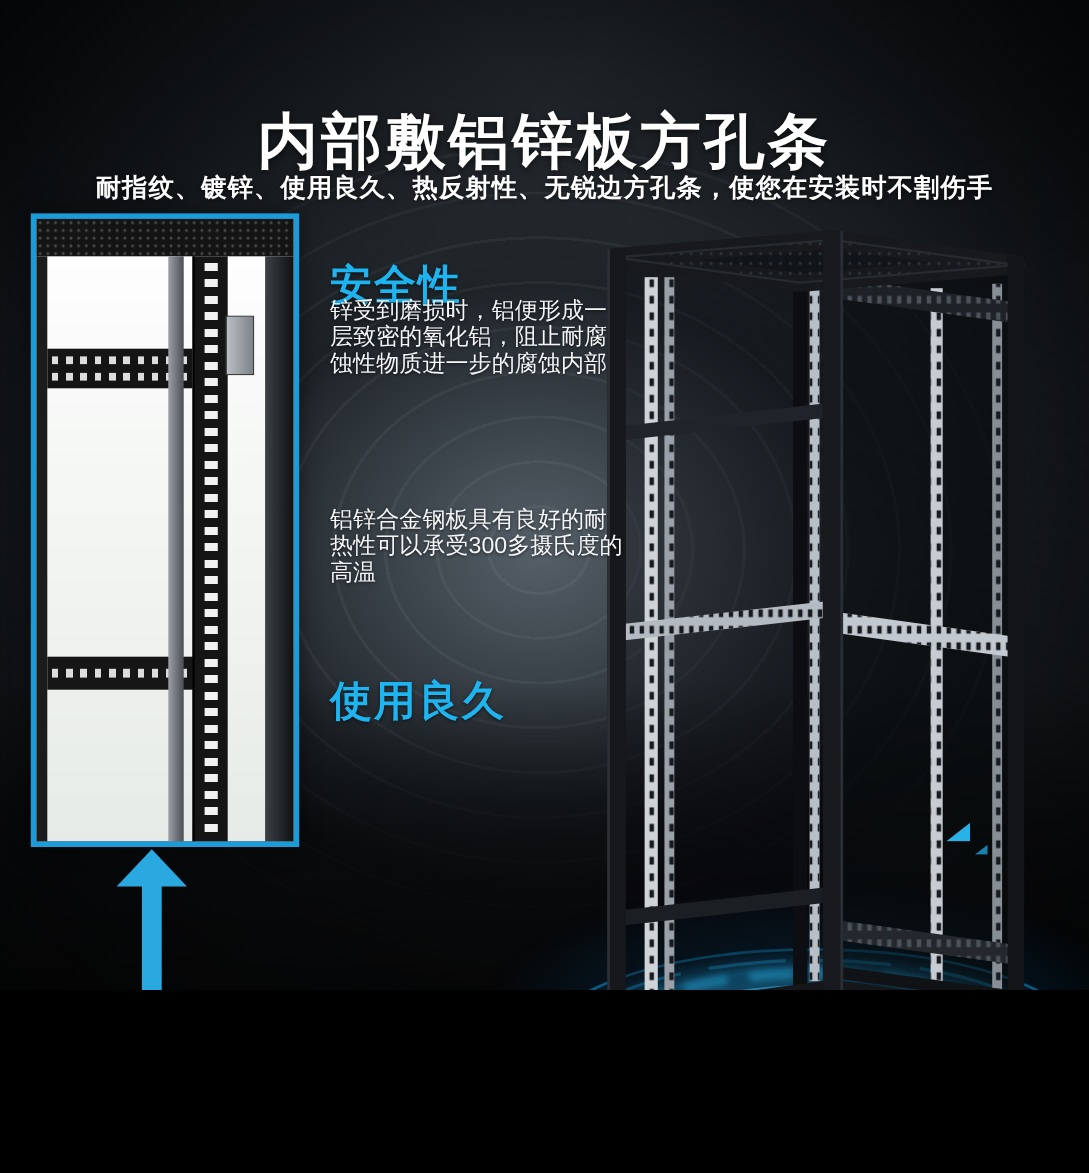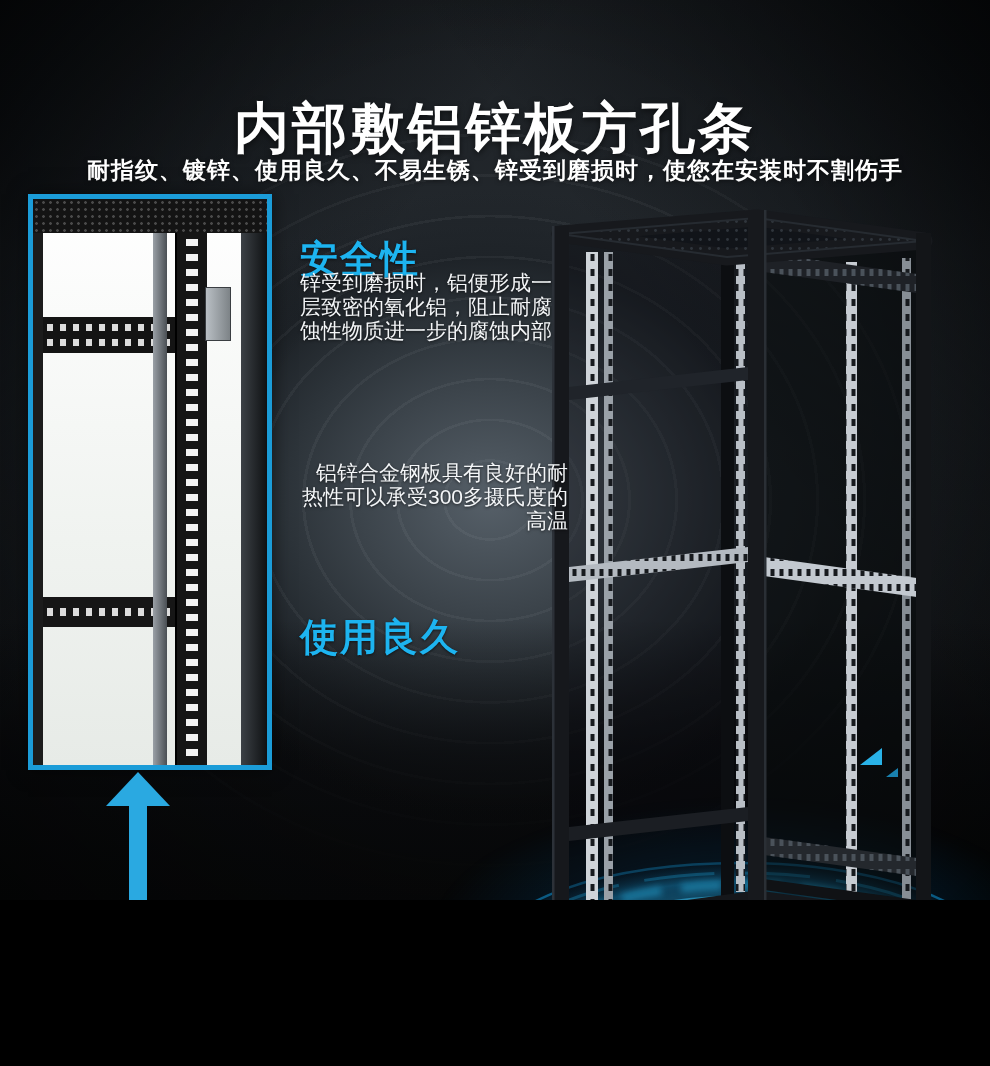--- a/index.html
+++ b/index.html
@@ -64,21 +64,21 @@
     border-left:32px solid transparent; border-right:32px solid transparent;
     border-bottom:34px solid #2aa9e1; }
   .arrow-shaft { left:129px; top:804px; width:18px; height:102px; background:#2aa9e1; }
 
   
   .feature-h { left:300px; width:268px; color:#1db4f0; font-size:38px; font-weight:800;
     letter-spacing:2px; text-shadow:0 1px 3px rgba(0,0,0,.6); }
   .feature-b { left:300px; width:268px; color:#f4f6f8; font-size:21px; line-height:24px;
     text-shadow:0 1px 3px rgba(0,0,0,.65); }
   .f1h { top:202px; } .f1b { top:250px; }
-  .f2h { top:392px; } .f2b { top:440px;text-align:right; }
+  .f2h { top:392px; } .f2b { top:440px; }
   .f3h { top:580px; } .f3b { top:628px; }
 
   
   .platform-glow { left:430px; top:800px; width:620px; height:260px;
     background:radial-gradient(ellipse at center,rgba(0,170,255,0.26),rgba(0,120,200,0.12) 45%,transparent 70%);
     filter:blur(6px); }
   .platform-svg { left:475px; top:845px; width:530px; height:215px; }
   .rack-svg { left:498px; top:190px; width:462px; height:845px; }
   .accent-tri { left:860px; top:748px; width:22px; height:17px; background:#2ec4ff;
     clip-path:polygon(0 100%,100% 100%,100% 0); opacity:.9; }
@@ -92,21 +92,21 @@
 
   <div class="abs bg-base"></div>
   <div class="abs bg-tunnel"></div>
   <div class="abs bg-rings"></div>
   <div class="abs bg-floor"></div>
   <div class="abs shade-tl"></div>
   <div class="abs shade-tr"></div>
   <div class="abs vignette"></div>
 
   <h1 class="abs title">内部敷铝锌板方孔条</h1>
-  <p class="abs subtitle">耐指纹、镀锌、使用良久、不易生锈、锌受到磨损时，使您在安装时不割伤手</p>
+  <p class="abs subtitle">耐指纹、镀锌、使用良久、热反射性、无锐边方孔条，使您在安装时不割伤手</p>
 
   <div class="abs platform-glow"></div>
   <svg class="abs platform-svg" viewBox="0 0 530 215">
     <defs>
       <filter id="pblur1" x="-20%" y="-20%" width="140%" height="140%">
           <feGaussianBlur stdDeviation="3"></feGaussianBlur>
         </filter>
       <filter id="pblur2" x="-30%" y="-30%" width="160%" height="160%">
           <feGaussianBlur stdDeviation="7"></feGaussianBlur>
         </filter>

